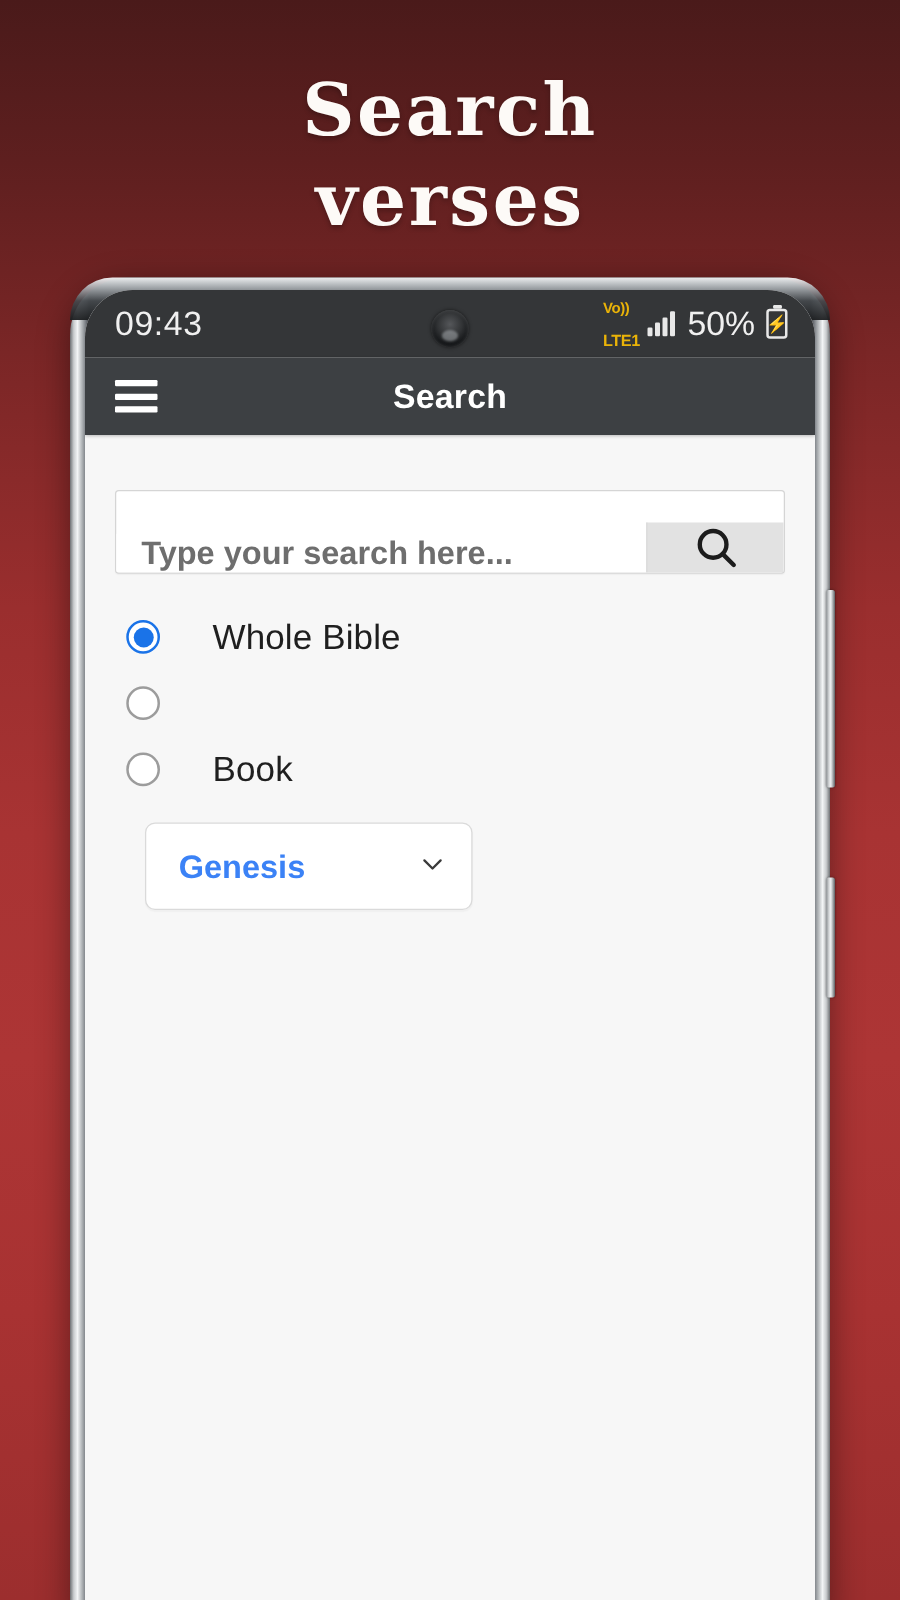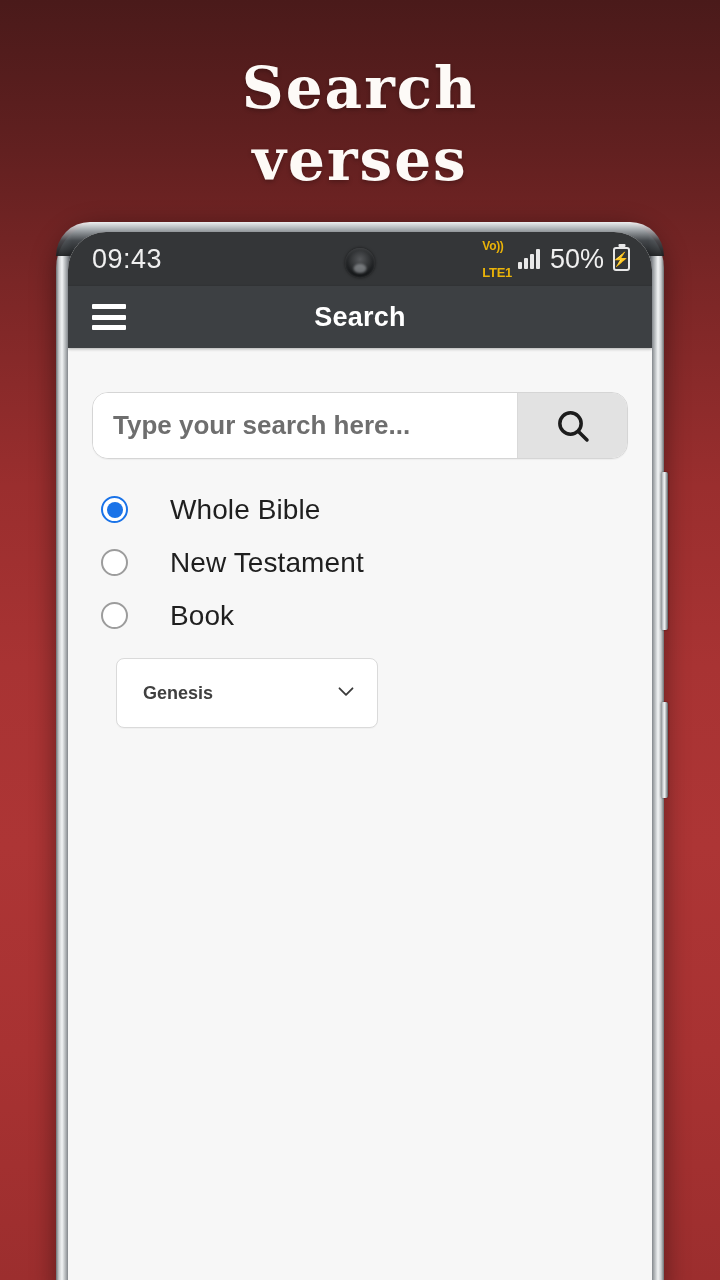--- a/index.html
+++ b/index.html
@@ -170,25 +170,26 @@
     background:#f7f7f7;
     height:calc(100% - 120px);
     padding:44px 24px 0 24px;
   }
 
   
   .search-row {
     display:flex;
     height:67px;
     border:1px solid #d5d5d5;
-    border-radius:16px;
+    border-radius:3px;
     overflow:hidden;
     background:#fff;
     box-shadow:0 1px 1px rgba(0,0,0,.04);
     margin-bottom:24px;
+    align-items:flex-end;
   }
   .search-input {
     flex:1;
     border:none; outline:none;
     background:#ffffff;
     font-size:26px; font-weight:bold;
     color:#3c3c3c;
     padding:0 14px 0 20px;
     font-family:"Liberation Sans", sans-serif;
   }
@@ -239,21 +240,21 @@
     width:262px; height:70px;
     background:#ffffff;
     border:1px solid #dadada;
     border-radius:8px;
     display:flex; align-items:center;
     padding:0 18px 0 26px;
     cursor:pointer;
     box-shadow:0 1px 1px rgba(0,0,0,.03);
   }
   .book-value {
-    font-size:18px; font-weight:bold; color:#404040;
+    font-size:26px; font-weight:bold; color:#3b82f6;
   }
   .chevron {
     margin-left:auto;
     display:block;
   }
 </style>
 </head>
 <body>
 
 <div class="promo">
@@ -318,21 +319,20 @@
       <div class="radio-list">
 
         <div class="radio-item selected">
           <span class="radio-dot"></span>
           <span class="radio-label">Whole Bible</span>
         </div>
 
 
         <div class="radio-item">
           <span class="radio-dot"></span>
-          <span class="radio-label">New Testament</span>
         </div>
 
         <div class="radio-item">
           <span class="radio-dot"></span>
           <span class="radio-label">Book</span>
         </div>
       </div>
 
       <div class="book-select-wrap">
         <div class="book-select">

